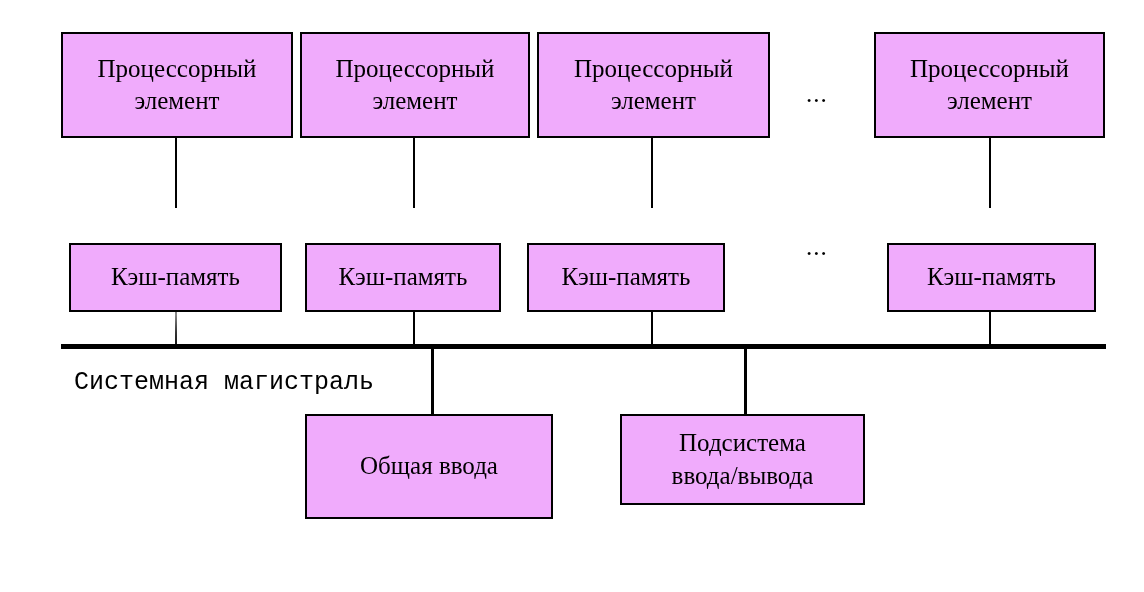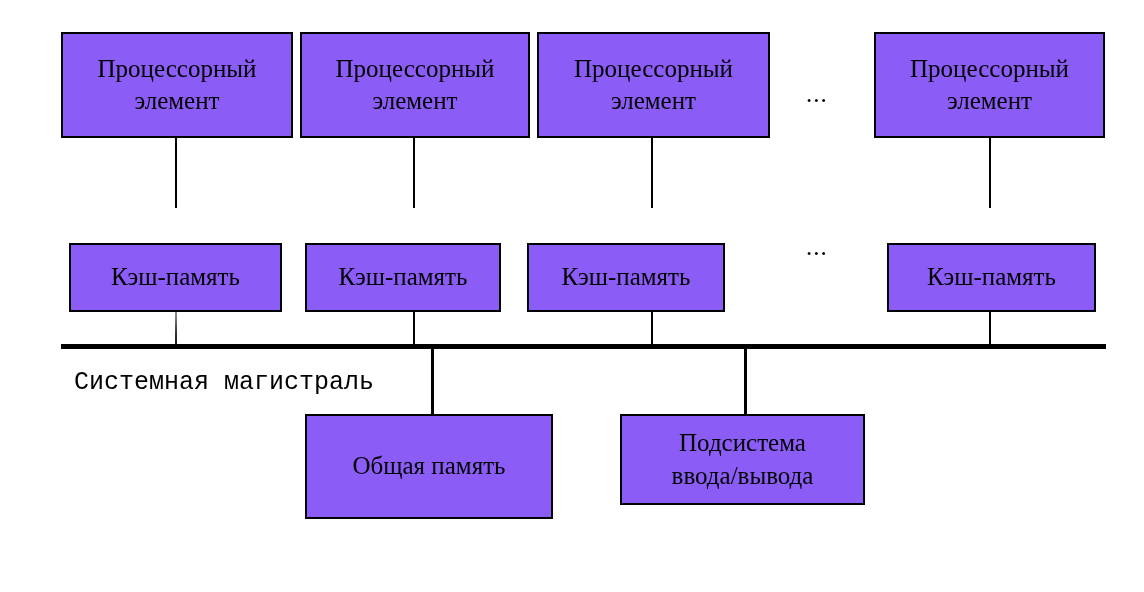--- a/index.html
+++ b/index.html
@@ -13,21 +13,21 @@
     height: 592px;
     background: #ffffff;
     overflow: hidden;
     font-family: "Liberation Serif", "DejaVu Serif", serif;
     color: #000000;
   }
   .node {
     position: absolute;
     box-sizing: border-box;
     border: 2px solid #000000;
-    background: #8b5cf6;
+    background: #f0abfc;
     display: flex;
     align-items: center;
     justify-content: center;
     text-align: center;
     line-height: 1.30;
     z-index: 3;
   }
   .node .label {
     display: block;
     width: 100%;
@@ -123,21 +123,21 @@
   <div class="connector" style="left:989px; top:275px; width:2px; height:72px;"></div>
 
   <div class="bus-line" style="left:61px; top:344px; width:1045px; height:5px;"></div>
 
   <div class="bus-label" style="left:74px; top:368px;">Системная магистраль</div>
 
   <div class="connector" style="left:431px; top:348px; width:3px; height:67px;"></div>
   <div class="connector" style="left:744px; top:348px; width:3px; height:67px;"></div>
 
   <div class="node bottom-node" style="left:305px; top:414px; width:248px; height:105px;">
-    <span class="label">Общая память</span>
+    <span class="label">Общая ввода</span>
   </div>
 
   <div class="node bottom-node" style="left:620px; top:414px; width:245px; height:91px;font-family:Liberation Serif, serif;">
     <span class="label">Подсистема
 ввода/вывода</span>
   </div>
 
 </div>
 
 </body></html>

